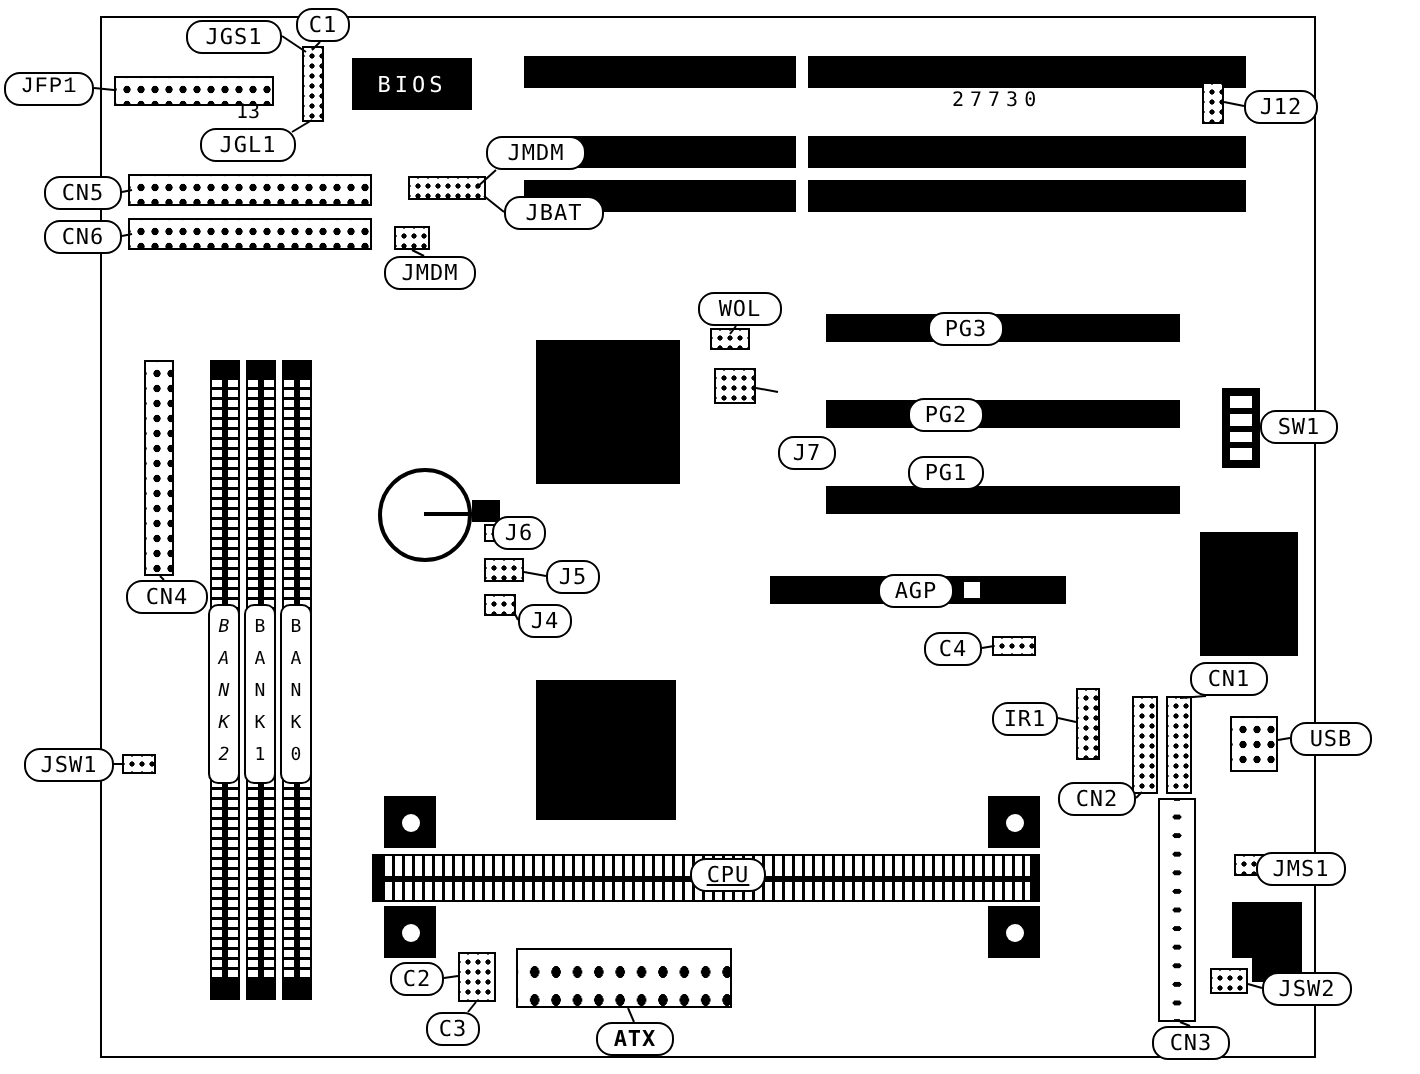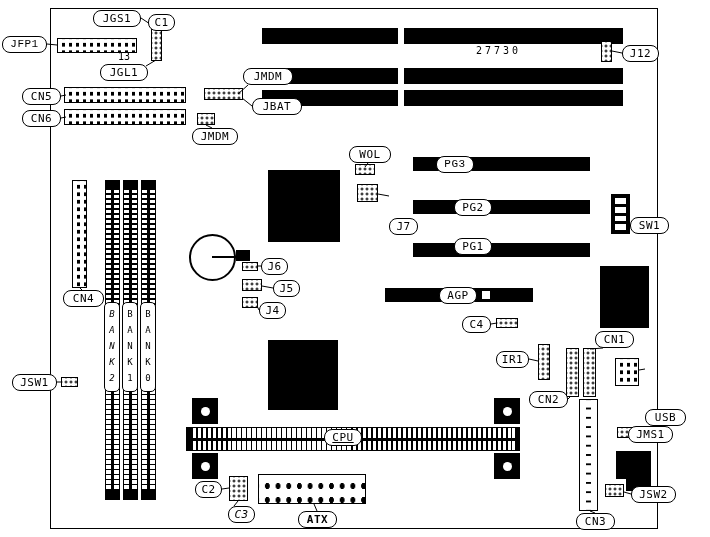--- a/index.html
+++ b/index.html
@@ -69,20 +69,23 @@
   <div class="board"></div>
 
   <div class="bar" style="left:262px; top:28px; width:136px; height:16px;"></div>
   <div class="bar" style="left:404px; top:28px; width:219px; height:16px;"></div>
   <div class="smalltext" style="left:476px; top:45px; letter-spacing:3px;">27730</div>
   <div class="bar" style="left:262px; top:68px; width:136px; height:16px;"></div>
   <div class="bar" style="left:404px; top:68px; width:219px; height:16px;"></div>
   <div class="bar" style="left:262px; top:90px; width:136px; height:16px;"></div>
   <div class="bar" style="left:404px; top:90px; width:219px; height:16px;"></div>
 
+  <div class="chip" style="left:176px; top:29px; width:60px; height:26px;">
+    <div class="chip-label">BIOS</div>
+  </div>
 
   <div class="dots" style="left:151px; top:23px; width:11px; height:38px;"></div>
   <div class="smalltext" style="left:118px; top:51px;">13</div>
   <div class="dots lg" style="left:57px; top:38px; width:80px; height:15px;"></div>
   <div class="dots lg" style="left:64px; top:87px; width:122px; height:16px;"></div>
   <div class="dots lg" style="left:64px; top:109px; width:122px; height:16px;"></div>
   <div class="dots" style="left:204px; top:88px; width:39px; height:12px;"></div>
   <div class="dots" style="left:197px; top:113px; width:18px; height:12px;"></div>
   <div class="dots" style="left:601px; top:41px; width:11px; height:21px;"></div>
 
@@ -97,25 +100,25 @@
 
   <div class="dots lg" style="left:72px; top:180px; width:15px; height:108px;"></div>
   <div class="dimm" style="left:105px; top:180px;"></div>
   <div class="dimm" style="left:123px; top:180px;"></div>
   <div class="dimm" style="left:141px; top:180px;"></div>
   <div class="bank" style="left:104px; top:302px;font-style:italic;">BANK2</div>
   <div class="bank" style="left:122px; top:302px;">BANK1</div>
   <div class="bank" style="left:140px; top:302px;">BANK0</div>
 
   <div class="bar" style="left:413px; top:157px; width:177px; height:14px;"></div>
-  <div class="callout" style="left:436px; top:156px; width:38px;font-family:Liberation Mono, monospace;">PG3</div>
+  <div class="callout" style="left:464px; top:156px; width:38px;">PG3</div>
   <div class="bar" style="left:413px; top:200px; width:177px; height:14px;"></div>
   <div class="callout" style="left:454px; top:199px; width:38px;">PG2</div>
   <div class="bar" style="left:413px; top:243px; width:177px; height:14px;"></div>
-  <div class="callout" style="left:454px; top:238px; width:38px;">PG1</div>
+  <div class="callout" style="left:454px; top:228px; width:38px;">PG1</div>
 
   <div class="bar" style="left:385px; top:288px; width:148px; height:14px;"></div>
   <div class="callout" style="left:439px; top:287px; width:38px;">AGP</div>
   <div class="abs" style="left:482px; top:291px; width:8px; height:8px; background:#fff; z-index:2;"></div>
 
   <div class="dots" style="left:242px; top:262px; width:16px; height:9px;"></div>
   <div class="dots" style="left:242px; top:279px; width:20px; height:12px;"></div>
   <div class="dots" style="left:242px; top:297px; width:16px; height:11px;"></div>
   <div class="dots" style="left:496px; top:318px; width:22px; height:10px;"></div>
   <div class="dots" style="left:538px; top:344px; width:12px; height:36px;"></div>
@@ -129,21 +132,21 @@
       <span></span>
       <span></span>
       <span></span>
   </div>
 
   <div class="bracket" style="left:192px; top:398px;"></div>
   <div class="bracket" style="left:494px; top:398px;"></div>
   <div class="bracket" style="left:192px; top:453px;"></div>
   <div class="bracket" style="left:494px; top:453px;"></div>
   <div class="cpuslot" style="left:186px; top:427px; width:334px; height:24px;"></div>
-  <div class="callout" style="left:324px; top:429px; width:38px;text-decoration:underline;">CPU</div>
+  <div class="callout" style="left:345px; top:429px; width:38px;text-decoration:underline;">CPU</div>
 
   <div class="dots" style="left:229px; top:476px; width:19px; height:25px;"></div>
   <div class="dots" style="left:258px; top:474px; width:108px; height:30px; background-image:radial-gradient(#000 2.2px, transparent 2.4px); background-size:10.7px 14px; background-position:3px 4px;"></div>
   <div class="dots" style="left:579px; top:399px; width:19px; height:112px; background-image:radial-gradient(#000 2.2px, transparent 2.4px); background-size:17px 9.3px; background-position:center;"></div>
   <div class="dots" style="left:617px; top:427px; width:37px; height:11px;"></div>
   <div class="chip" style="left:616px; top:451px; width:35px; height:40px;">
     <div class="abs" style="left:0; bottom:0; width:10px; height:12px; background:#fff;"></div>
   </div>
   <div class="dots" style="left:605px; top:484px; width:19px; height:13px;"></div>
   <div class="dots" style="left:61px; top:377px; width:17px; height:10px;"></div>
@@ -176,42 +179,42 @@
       <line x1="660" y1="434" x2="654" y2="432"></line>
       <line x1="631" y1="494" x2="624" y2="492"></line>
       <line x1="222" y1="489" x2="229" y2="488"></line>
       <line x1="234" y1="506" x2="238" y2="501"></line>
       <line x1="317" y1="511" x2="314" y2="504"></line>
       <line x1="595" y1="513" x2="590" y2="511"></line>
     </g>
   </svg>
 
   <div class="callout" style="left:93px;  top:10px;  width:48px;">JGS1</div>
-  <div class="callout" style="left:148px; top:4px;   width:27px;margin-top:10px;">C1</div>
+  <div class="callout" style="left:148px; top:4px;   width:27px;">C1</div>
   <div class="callout" style="left:2px;   top:36px;  width:45px;font-family:Liberation Mono, monospace;">JFP1</div>
   <div class="callout" style="left:100px; top:64px;  width:48px;">JGL1</div>
   <div class="callout" style="left:22px;  top:88px;  width:39px;">CN5</div>
   <div class="callout" style="left:22px;  top:110px; width:39px;">CN6</div>
   <div class="callout" style="left:243px; top:68px;  width:50px;">JMDM</div>
   <div class="callout" style="left:252px; top:98px;  width:50px;">JBAT</div>
   <div class="callout" style="left:192px; top:128px; width:46px;">JMDM</div>
   <div class="callout" style="left:622px; top:45px;  width:37px;">J12</div>
   <div class="callout" style="left:349px; top:146px; width:42px;">WOL</div>
   <div class="callout" style="left:389px; top:172px; width:29px;margin-top:46px;">J7</div>
-  <div class="callout" style="left:630px; top:205px; width:39px;margin-top:12px;">SW1</div>
+  <div class="callout" style="left:630px; top:205px; width:39px;">SW1</div>
   <div class="callout" style="left:63px;  top:290px; width:41px;">CN4</div>
-  <div class="callout" style="left:261px; top:258px; width:27px;">J6</div>
+  <div class="callout" style="left:246px; top:258px; width:27px;">J6</div>
   <div class="callout" style="left:273px; top:280px; width:27px;">J5</div>
   <div class="callout" style="left:259px; top:302px; width:27px;">J4</div>
   <div class="callout" style="left:462px; top:316px; width:29px;">C4</div>
   <div class="callout" style="left:496px; top:351px; width:33px;">IR1</div>
-  <div class="callout" style="left:645px; top:361px; width:41px;margin-top:48px;">USB</div>
+  <div class="callout" style="left:645px; top:361px; width:41px;">USB</div>
   <div class="callout" style="left:595px; top:331px; width:39px;">CN1</div>
   <div class="callout" style="left:529px; top:391px; width:39px;">CN2</div>
   <div class="callout" style="left:12px;   top:374px; width:45px;">JSW1</div>
   <div class="callout" style="left:628px; top:426px; width:45px;">JMS1</div>
   <div class="callout" style="left:631px; top:486px; width:45px;">JSW2</div>
   <div class="callout" style="left:195px; top:481px; width:27px;">C2</div>
-  <div class="callout" style="left:228px; top:506px; width:27px;font-style:italic;">C3</div>
+  <div class="callout" style="left:213px; top:506px; width:27px;">C3</div>
   <div class="callout" style="left:298px; top:511px; width:39px;font-weight:bold;">ATX</div>
   <div class="callout" style="left:576px; top:513px; width:39px;">CN3</div>
 
 </div>
 
 </body></html>

